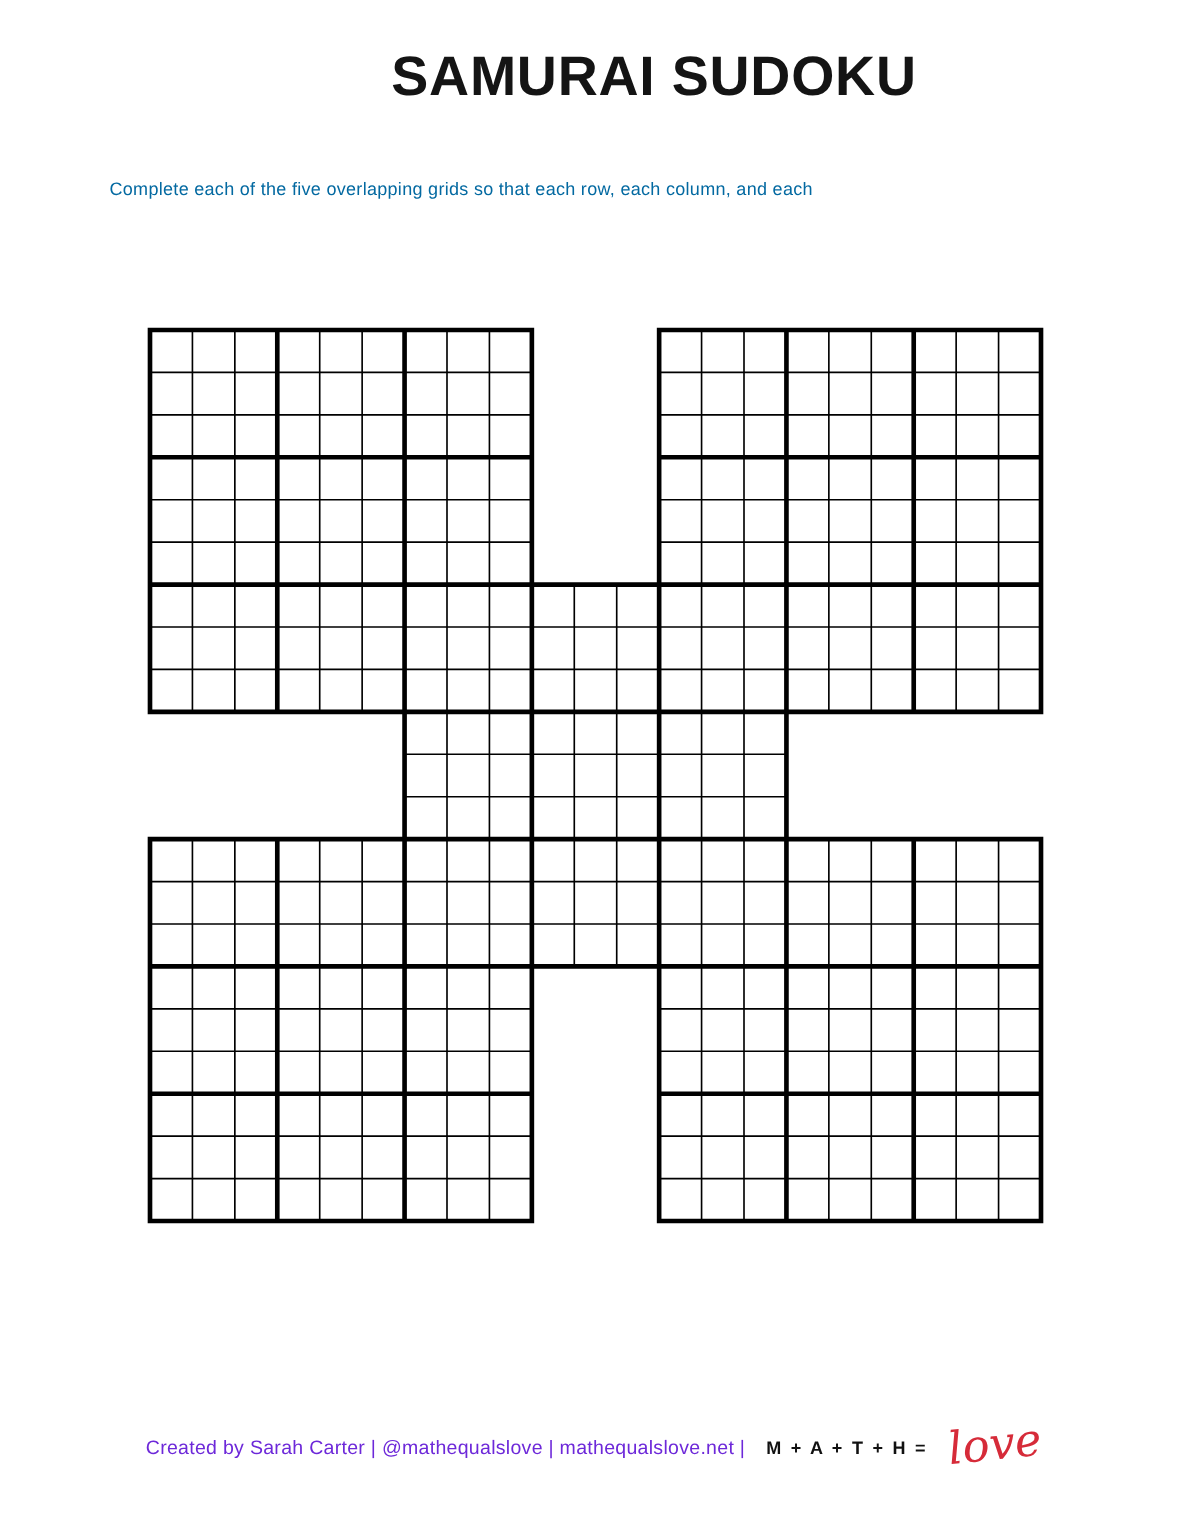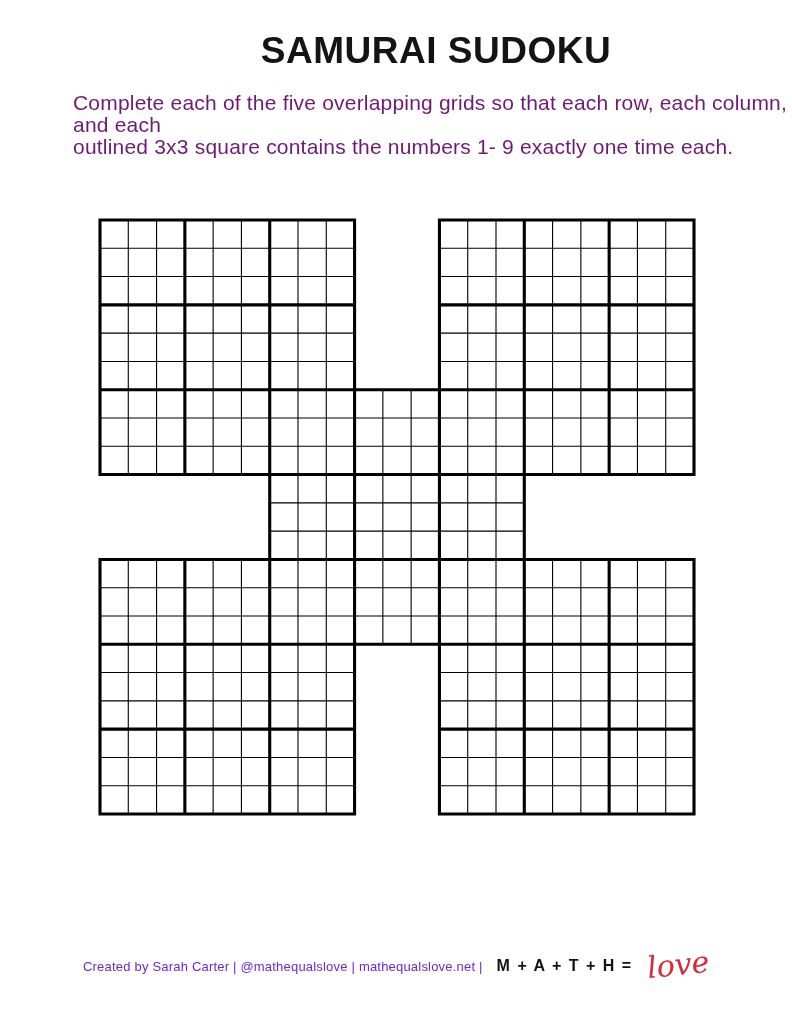--- a/index.html
+++ b/index.html
@@ -22,25 +22,25 @@
     width: 100%;
     text-align: center;
     font-size: 37px;
     font-weight: 700;
     letter-spacing: 0.5px;
     color: #141414;
     margin-left: 40px;
   }
   .instructions {
     position: absolute;
-    top: 92px;
+    top: 115px;
     left: 73px;
-    font-size: 21px;
+    font-size: 12px;
     line-height: 22px;
-    color: #701a75;
+    color: #0369a1;
     letter-spacing: 0.2px;
   }
   .grid-wrap {
     position: absolute;
     left: 97px;
     top: 217px;
     width: 600px;
     height: 600px;
   }
   .footer {
@@ -53,21 +53,21 @@
     align-items: baseline;
     gap: 14px;
     white-space: nowrap;
   }
   .credit {
     font-size: 13px;
     color: #6d28d9;
     letter-spacing: 0.2px;
   }
   .math-letters {
-    font-size: 16px;
+    font-size: 12px;
     font-weight: 700;
     color: #111111;
     letter-spacing: 1.5px;
     text-align: center;
   }
   .love-script {
     font-family: "DejaVu Serif", serif;
     font-style: italic;
     font-size: 30px;
     line-height: 0;
@@ -79,21 +79,20 @@
 </style>
 </head>
 <body>
 
 <div class="page">
 
   <div class="title">SAMURAI SUDOKU</div>
 
   <div class="instructions">
     <div>Complete each of the five overlapping grids so that each row, each column, and each</div>
-    <div>outlined 3x3 square contains the numbers 1- 9 exactly one time each.</div>
   </div>
 
   <div class="grid-wrap">
     <svg id="grid-svg" width="600" height="600" viewBox="-3 -3 600.3 600.3" xmlns="http://www.w3.org/2000/svg">
         <path d="M0.00 0.00h28.3v28.3h-28.3ZM28.30 0.00h28.3v28.3h-28.3ZM56.60 0.00h28.3v28.3h-28.3ZM84.90 0.00h28.3v28.3h-28.3ZM113.20 0.00h28.3v28.3h-28.3ZM141.50 0.00h28.3v28.3h-28.3ZM169.80 0.00h28.3v28.3h-28.3ZM198.10 0.00h28.3v28.3h-28.3ZM226.40 0.00h28.3v28.3h-28.3ZM339.60 0.00h28.3v28.3h-28.3ZM367.90 0.00h28.3v28.3h-28.3ZM396.20 0.00h28.3v28.3h-28.3ZM424.50 0.00h28.3v28.3h-28.3ZM452.80 0.00h28.3v28.3h-28.3ZM481.10 0.00h28.3v28.3h-28.3ZM509.40 0.00h28.3v28.3h-28.3ZM537.70 0.00h28.3v28.3h-28.3ZM566.00 0.00h28.3v28.3h-28.3ZM0.00 28.30h28.3v28.3h-28.3ZM28.30 28.30h28.3v28.3h-28.3ZM56.60 28.30h28.3v28.3h-28.3ZM84.90 28.30h28.3v28.3h-28.3ZM113.20 28.30h28.3v28.3h-28.3ZM141.50 28.30h28.3v28.3h-28.3ZM169.80 28.30h28.3v28.3h-28.3ZM198.10 28.30h28.3v28.3h-28.3ZM226.40 28.30h28.3v28.3h-28.3ZM339.60 28.30h28.3v28.3h-28.3ZM367.90 28.30h28.3v28.3h-28.3ZM396.20 28.30h28.3v28.3h-28.3ZM424.50 28.30h28.3v28.3h-28.3ZM452.80 28.30h28.3v28.3h-28.3ZM481.10 28.30h28.3v28.3h-28.3ZM509.40 28.30h28.3v28.3h-28.3ZM537.70 28.30h28.3v28.3h-28.3ZM566.00 28.30h28.3v28.3h-28.3ZM0.00 56.60h28.3v28.3h-28.3ZM28.30 56.60h28.3v28.3h-28.3ZM56.60 56.60h28.3v28.3h-28.3ZM84.90 56.60h28.3v28.3h-28.3ZM113.20 56.60h28.3v28.3h-28.3ZM141.50 56.60h28.3v28.3h-28.3ZM169.80 56.60h28.3v28.3h-28.3ZM198.10 56.60h28.3v28.3h-28.3ZM226.40 56.60h28.3v28.3h-28.3ZM339.60 56.60h28.3v28.3h-28.3ZM367.90 56.60h28.3v28.3h-28.3ZM396.20 56.60h28.3v28.3h-28.3ZM424.50 56.60h28.3v28.3h-28.3ZM452.80 56.60h28.3v28.3h-28.3ZM481.10 56.60h28.3v28.3h-28.3ZM509.40 56.60h28.3v28.3h-28.3ZM537.70 56.60h28.3v28.3h-28.3ZM566.00 56.60h28.3v28.3h-28.3ZM0.00 84.90h28.3v28.3h-28.3ZM28.30 84.90h28.3v28.3h-28.3ZM56.60 84.90h28.3v28.3h-28.3ZM84.90 84.90h28.3v28.3h-28.3ZM113.20 84.90h28.3v28.3h-28.3ZM141.50 84.90h28.3v28.3h-28.3ZM169.80 84.90h28.3v28.3h-28.3ZM198.10 84.90h28.3v28.3h-28.3ZM226.40 84.90h28.3v28.3h-28.3ZM339.60 84.90h28.3v28.3h-28.3ZM367.90 84.90h28.3v28.3h-28.3ZM396.20 84.90h28.3v28.3h-28.3ZM424.50 84.90h28.3v28.3h-28.3ZM452.80 84.90h28.3v28.3h-28.3ZM481.10 84.90h28.3v28.3h-28.3ZM509.40 84.90h28.3v28.3h-28.3ZM537.70 84.90h28.3v28.3h-28.3ZM566.00 84.90h28.3v28.3h-28.3ZM0.00 113.20h28.3v28.3h-28.3ZM28.30 113.20h28.3v28.3h-28.3ZM56.60 113.20h28.3v28.3h-28.3ZM84.90 113.20h28.3v28.3h-28.3ZM113.20 113.20h28.3v28.3h-28.3ZM141.50 113.20h28.3v28.3h-28.3ZM169.80 113.20h28.3v28.3h-28.3ZM198.10 113.20h28.3v28.3h-28.3ZM226.40 113.20h28.3v28.3h-28.3ZM339.60 113.20h28.3v28.3h-28.3ZM367.90 113.20h28.3v28.3h-28.3ZM396.20 113.20h28.3v28.3h-28.3ZM424.50 113.20h28.3v28.3h-28.3ZM452.80 113.20h28.3v28.3h-28.3ZM481.10 113.20h28.3v28.3h-28.3ZM509.40 113.20h28.3v28.3h-28.3ZM537.70 113.20h28.3v28.3h-28.3ZM566.00 113.20h28.3v28.3h-28.3ZM0.00 141.50h28.3v28.3h-28.3ZM28.30 141.50h28.3v28.3h-28.3ZM56.60 141.50h28.3v28.3h-28.3ZM84.90 141.50h28.3v28.3h-28.3ZM113.20 141.50h28.3v28.3h-28.3ZM141.50 141.50h28.3v28.3h-28.3ZM169.80 141.50h28.3v28.3h-28.3ZM198.10 141.50h28.3v28.3h-28.3ZM226.40 141.50h28.3v28.3h-28.3ZM339.60 141.50h28.3v28.3h-28.3ZM367.90 141.50h28.3v28.3h-28.3ZM396.20 141.50h28.3v28.3h-28.3ZM424.50 141.50h28.3v28.3h-28.3ZM452.80 141.50h28.3v28.3h-28.3ZM481.10 141.50h28.3v28.3h-28.3ZM509.40 141.50h28.3v28.3h-28.3ZM537.70 141.50h28.3v28.3h-28.3ZM566.00 141.50h28.3v28.3h-28.3ZM0.00 169.80h28.3v28.3h-28.3ZM28.30 169.80h28.3v28.3h-28.3ZM56.60 169.80h28.3v28.3h-28.3ZM84.90 169.80h28.3v28.3h-28.3ZM113.20 169.80h28.3v28.3h-28.3ZM141.50 169.80h28.3v28.3h-28.3ZM169.80 169.80h28.3v28.3h-28.3ZM198.10 169.80h28.3v28.3h-28.3ZM226.40 169.80h28.3v28.3h-28.3ZM254.70 169.80h28.3v28.3h-28.3ZM283.00 169.80h28.3v28.3h-28.3ZM311.30 169.80h28.3v28.3h-28.3ZM339.60 169.80h28.3v28.3h-28.3ZM367.90 169.80h28.3v28.3h-28.3ZM396.20 169.80h28.3v28.3h-28.3ZM424.50 169.80h28.3v28.3h-28.3ZM452.80 169.80h28.3v28.3h-28.3ZM481.10 169.80h28.3v28.3h-28.3ZM509.40 169.80h28.3v28.3h-28.3ZM537.70 169.80h28.3v28.3h-28.3ZM566.00 169.80h28.3v28.3h-28.3ZM0.00 198.10h28.3v28.3h-28.3ZM28.30 198.10h28.3v28.3h-28.3ZM56.60 198.10h28.3v28.3h-28.3ZM84.90 198.10h28.3v28.3h-28.3ZM113.20 198.10h28.3v28.3h-28.3ZM141.50 198.10h28.3v28.3h-28.3ZM169.80 198.10h28.3v28.3h-28.3ZM198.10 198.10h28.3v28.3h-28.3ZM226.40 198.10h28.3v28.3h-28.3ZM254.70 198.10h28.3v28.3h-28.3ZM283.00 198.10h28.3v28.3h-28.3ZM311.30 198.10h28.3v28.3h-28.3ZM339.60 198.10h28.3v28.3h-28.3ZM367.90 198.10h28.3v28.3h-28.3ZM396.20 198.10h28.3v28.3h-28.3ZM424.50 198.10h28.3v28.3h-28.3ZM452.80 198.10h28.3v28.3h-28.3ZM481.10 198.10h28.3v28.3h-28.3ZM509.40 198.10h28.3v28.3h-28.3ZM537.70 198.10h28.3v28.3h-28.3ZM566.00 198.10h28.3v28.3h-28.3ZM0.00 226.40h28.3v28.3h-28.3ZM28.30 226.40h28.3v28.3h-28.3ZM56.60 226.40h28.3v28.3h-28.3ZM84.90 226.40h28.3v28.3h-28.3ZM113.20 226.40h28.3v28.3h-28.3ZM141.50 226.40h28.3v28.3h-28.3ZM169.80 226.40h28.3v28.3h-28.3ZM198.10 226.40h28.3v28.3h-28.3ZM226.40 226.40h28.3v28.3h-28.3ZM254.70 226.40h28.3v28.3h-28.3ZM283.00 226.40h28.3v28.3h-28.3ZM311.30 226.40h28.3v28.3h-28.3ZM339.60 226.40h28.3v28.3h-28.3ZM367.90 226.40h28.3v28.3h-28.3ZM396.20 226.40h28.3v28.3h-28.3ZM424.50 226.40h28.3v28.3h-28.3ZM452.80 226.40h28.3v28.3h-28.3ZM481.10 226.40h28.3v28.3h-28.3ZM509.40 226.40h28.3v28.3h-28.3ZM537.70 226.40h28.3v28.3h-28.3ZM566.00 226.40h28.3v28.3h-28.3ZM169.80 254.70h28.3v28.3h-28.3ZM198.10 254.70h28.3v28.3h-28.3ZM226.40 254.70h28.3v28.3h-28.3ZM254.70 254.70h28.3v28.3h-28.3ZM283.00 254.70h28.3v28.3h-28.3ZM311.30 254.70h28.3v28.3h-28.3ZM339.60 254.70h28.3v28.3h-28.3ZM367.90 254.70h28.3v28.3h-28.3ZM396.20 254.70h28.3v28.3h-28.3ZM169.80 283.00h28.3v28.3h-28.3ZM198.10 283.00h28.3v28.3h-28.3ZM226.40 283.00h28.3v28.3h-28.3ZM254.70 283.00h28.3v28.3h-28.3ZM283.00 283.00h28.3v28.3h-28.3ZM311.30 283.00h28.3v28.3h-28.3ZM339.60 283.00h28.3v28.3h-28.3ZM367.90 283.00h28.3v28.3h-28.3ZM396.20 283.00h28.3v28.3h-28.3ZM169.80 311.30h28.3v28.3h-28.3ZM198.10 311.30h28.3v28.3h-28.3ZM226.40 311.30h28.3v28.3h-28.3ZM254.70 311.30h28.3v28.3h-28.3ZM283.00 311.30h28.3v28.3h-28.3ZM311.30 311.30h28.3v28.3h-28.3ZM339.60 311.30h28.3v28.3h-28.3ZM367.90 311.30h28.3v28.3h-28.3ZM396.20 311.30h28.3v28.3h-28.3ZM0.00 339.60h28.3v28.3h-28.3ZM28.30 339.60h28.3v28.3h-28.3ZM56.60 339.60h28.3v28.3h-28.3ZM84.90 339.60h28.3v28.3h-28.3ZM113.20 339.60h28.3v28.3h-28.3ZM141.50 339.60h28.3v28.3h-28.3ZM169.80 339.60h28.3v28.3h-28.3ZM198.10 339.60h28.3v28.3h-28.3ZM226.40 339.60h28.3v28.3h-28.3ZM254.70 339.60h28.3v28.3h-28.3ZM283.00 339.60h28.3v28.3h-28.3ZM311.30 339.60h28.3v28.3h-28.3ZM339.60 339.60h28.3v28.3h-28.3ZM367.90 339.60h28.3v28.3h-28.3ZM396.20 339.60h28.3v28.3h-28.3ZM424.50 339.60h28.3v28.3h-28.3ZM452.80 339.60h28.3v28.3h-28.3ZM481.10 339.60h28.3v28.3h-28.3ZM509.40 339.60h28.3v28.3h-28.3ZM537.70 339.60h28.3v28.3h-28.3ZM566.00 339.60h28.3v28.3h-28.3ZM0.00 367.90h28.3v28.3h-28.3ZM28.30 367.90h28.3v28.3h-28.3ZM56.60 367.90h28.3v28.3h-28.3ZM84.90 367.90h28.3v28.3h-28.3ZM113.20 367.90h28.3v28.3h-28.3ZM141.50 367.90h28.3v28.3h-28.3ZM169.80 367.90h28.3v28.3h-28.3ZM198.10 367.90h28.3v28.3h-28.3ZM226.40 367.90h28.3v28.3h-28.3ZM254.70 367.90h28.3v28.3h-28.3ZM283.00 367.90h28.3v28.3h-28.3ZM311.30 367.90h28.3v28.3h-28.3ZM339.60 367.90h28.3v28.3h-28.3ZM367.90 367.90h28.3v28.3h-28.3ZM396.20 367.90h28.3v28.3h-28.3ZM424.50 367.90h28.3v28.3h-28.3ZM452.80 367.90h28.3v28.3h-28.3ZM481.10 367.90h28.3v28.3h-28.3ZM509.40 367.90h28.3v28.3h-28.3ZM537.70 367.90h28.3v28.3h-28.3ZM566.00 367.90h28.3v28.3h-28.3ZM0.00 396.20h28.3v28.3h-28.3ZM28.30 396.20h28.3v28.3h-28.3ZM56.60 396.20h28.3v28.3h-28.3ZM84.90 396.20h28.3v28.3h-28.3ZM113.20 396.20h28.3v28.3h-28.3ZM141.50 396.20h28.3v28.3h-28.3ZM169.80 396.20h28.3v28.3h-28.3ZM198.10 396.20h28.3v28.3h-28.3ZM226.40 396.20h28.3v28.3h-28.3ZM254.70 396.20h28.3v28.3h-28.3ZM283.00 396.20h28.3v28.3h-28.3ZM311.30 396.20h28.3v28.3h-28.3ZM339.60 396.20h28.3v28.3h-28.3ZM367.90 396.20h28.3v28.3h-28.3ZM396.20 396.20h28.3v28.3h-28.3ZM424.50 396.20h28.3v28.3h-28.3ZM452.80 396.20h28.3v28.3h-28.3ZM481.10 396.20h28.3v28.3h-28.3ZM509.40 396.20h28.3v28.3h-28.3ZM537.70 396.20h28.3v28.3h-28.3ZM566.00 396.20h28.3v28.3h-28.3ZM0.00 424.50h28.3v28.3h-28.3ZM28.30 424.50h28.3v28.3h-28.3ZM56.60 424.50h28.3v28.3h-28.3ZM84.90 424.50h28.3v28.3h-28.3ZM113.20 424.50h28.3v28.3h-28.3ZM141.50 424.50h28.3v28.3h-28.3ZM169.80 424.50h28.3v28.3h-28.3ZM198.10 424.50h28.3v28.3h-28.3ZM226.40 424.50h28.3v28.3h-28.3ZM339.60 424.50h28.3v28.3h-28.3ZM367.90 424.50h28.3v28.3h-28.3ZM396.20 424.50h28.3v28.3h-28.3ZM424.50 424.50h28.3v28.3h-28.3ZM452.80 424.50h28.3v28.3h-28.3ZM481.10 424.50h28.3v28.3h-28.3ZM509.40 424.50h28.3v28.3h-28.3ZM537.70 424.50h28.3v28.3h-28.3ZM566.00 424.50h28.3v28.3h-28.3ZM0.00 452.80h28.3v28.3h-28.3ZM28.30 452.80h28.3v28.3h-28.3ZM56.60 452.80h28.3v28.3h-28.3ZM84.90 452.80h28.3v28.3h-28.3ZM113.20 452.80h28.3v28.3h-28.3ZM141.50 452.80h28.3v28.3h-28.3ZM169.80 452.80h28.3v28.3h-28.3ZM198.10 452.80h28.3v28.3h-28.3ZM226.40 452.80h28.3v28.3h-28.3ZM339.60 452.80h28.3v28.3h-28.3ZM367.90 452.80h28.3v28.3h-28.3ZM396.20 452.80h28.3v28.3h-28.3ZM424.50 452.80h28.3v28.3h-28.3ZM452.80 452.80h28.3v28.3h-28.3ZM481.10 452.80h28.3v28.3h-28.3ZM509.40 452.80h28.3v28.3h-28.3ZM537.70 452.80h28.3v28.3h-28.3ZM566.00 452.80h28.3v28.3h-28.3ZM0.00 481.10h28.3v28.3h-28.3ZM28.30 481.10h28.3v28.3h-28.3ZM56.60 481.10h28.3v28.3h-28.3ZM84.90 481.10h28.3v28.3h-28.3ZM113.20 481.10h28.3v28.3h-28.3ZM141.50 481.10h28.3v28.3h-28.3ZM169.80 481.10h28.3v28.3h-28.3ZM198.10 481.10h28.3v28.3h-28.3ZM226.40 481.10h28.3v28.3h-28.3ZM339.60 481.10h28.3v28.3h-28.3ZM367.90 481.10h28.3v28.3h-28.3ZM396.20 481.10h28.3v28.3h-28.3ZM424.50 481.10h28.3v28.3h-28.3ZM452.80 481.10h28.3v28.3h-28.3ZM481.10 481.10h28.3v28.3h-28.3ZM509.40 481.10h28.3v28.3h-28.3ZM537.70 481.10h28.3v28.3h-28.3ZM566.00 481.10h28.3v28.3h-28.3ZM0.00 509.40h28.3v28.3h-28.3ZM28.30 509.40h28.3v28.3h-28.3ZM56.60 509.40h28.3v28.3h-28.3ZM84.90 509.40h28.3v28.3h-28.3ZM113.20 509.40h28.3v28.3h-28.3ZM141.50 509.40h28.3v28.3h-28.3ZM169.80 509.40h28.3v28.3h-28.3ZM198.10 509.40h28.3v28.3h-28.3ZM226.40 509.40h28.3v28.3h-28.3ZM339.60 509.40h28.3v28.3h-28.3ZM367.90 509.40h28.3v28.3h-28.3ZM396.20 509.40h28.3v28.3h-28.3ZM424.50 509.40h28.3v28.3h-28.3ZM452.80 509.40h28.3v28.3h-28.3ZM481.10 509.40h28.3v28.3h-28.3ZM509.40 509.40h28.3v28.3h-28.3ZM537.70 509.40h28.3v28.3h-28.3ZM566.00 509.40h28.3v28.3h-28.3ZM0.00 537.70h28.3v28.3h-28.3ZM28.30 537.70h28.3v28.3h-28.3ZM56.60 537.70h28.3v28.3h-28.3ZM84.90 537.70h28.3v28.3h-28.3ZM113.20 537.70h28.3v28.3h-28.3ZM141.50 537.70h28.3v28.3h-28.3ZM169.80 537.70h28.3v28.3h-28.3ZM198.10 537.70h28.3v28.3h-28.3ZM226.40 537.70h28.3v28.3h-28.3ZM339.60 537.70h28.3v28.3h-28.3ZM367.90 537.70h28.3v28.3h-28.3ZM396.20 537.70h28.3v28.3h-28.3ZM424.50 537.70h28.3v28.3h-28.3ZM452.80 537.70h28.3v28.3h-28.3ZM481.10 537.70h28.3v28.3h-28.3ZM509.40 537.70h28.3v28.3h-28.3ZM537.70 537.70h28.3v28.3h-28.3ZM566.00 537.70h28.3v28.3h-28.3ZM0.00 566.00h28.3v28.3h-28.3ZM28.30 566.00h28.3v28.3h-28.3ZM56.60 566.00h28.3v28.3h-28.3ZM84.90 566.00h28.3v28.3h-28.3ZM113.20 566.00h28.3v28.3h-28.3ZM141.50 566.00h28.3v28.3h-28.3ZM169.80 566.00h28.3v28.3h-28.3ZM198.10 566.00h28.3v28.3h-28.3ZM226.40 566.00h28.3v28.3h-28.3ZM339.60 566.00h28.3v28.3h-28.3ZM367.90 566.00h28.3v28.3h-28.3ZM396.20 566.00h28.3v28.3h-28.3ZM424.50 566.00h28.3v28.3h-28.3ZM452.80 566.00h28.3v28.3h-28.3ZM481.10 566.00h28.3v28.3h-28.3ZM509.40 566.00h28.3v28.3h-28.3ZM537.70 566.00h28.3v28.3h-28.3ZM566.00 566.00h28.3v28.3h-28.3Z" fill="#ffffff" stroke="#000000" stroke-width="1.1"></path>
         <path d="M0.00 0.00V254.70M0.00 339.60V594.30M84.90 0.00V254.70M84.90 339.60V594.30M169.80 0.00V594.30M254.70 0.00V594.30M339.60 0.00V594.30M424.50 0.00V594.30M509.40 0.00V254.70M509.40 339.60V594.30M594.30 0.00V254.70M594.30 339.60V594.30M0.00 0.00H254.70M339.60 0.00H594.30M0.00 84.90H254.70M339.60 84.90H594.30M0.00 169.80H594.30M0.00 254.70H594.30M0.00 339.60H594.30M0.00 424.50H594.30M0.00 509.40H254.70M339.60 509.40H594.30M0.00 594.30H254.70M339.60 594.30H594.30" fill="none" stroke="#000000" stroke-width="3.1" stroke-linecap="square"></path>
       </svg>
   </div>
 
   <div class="footer">

